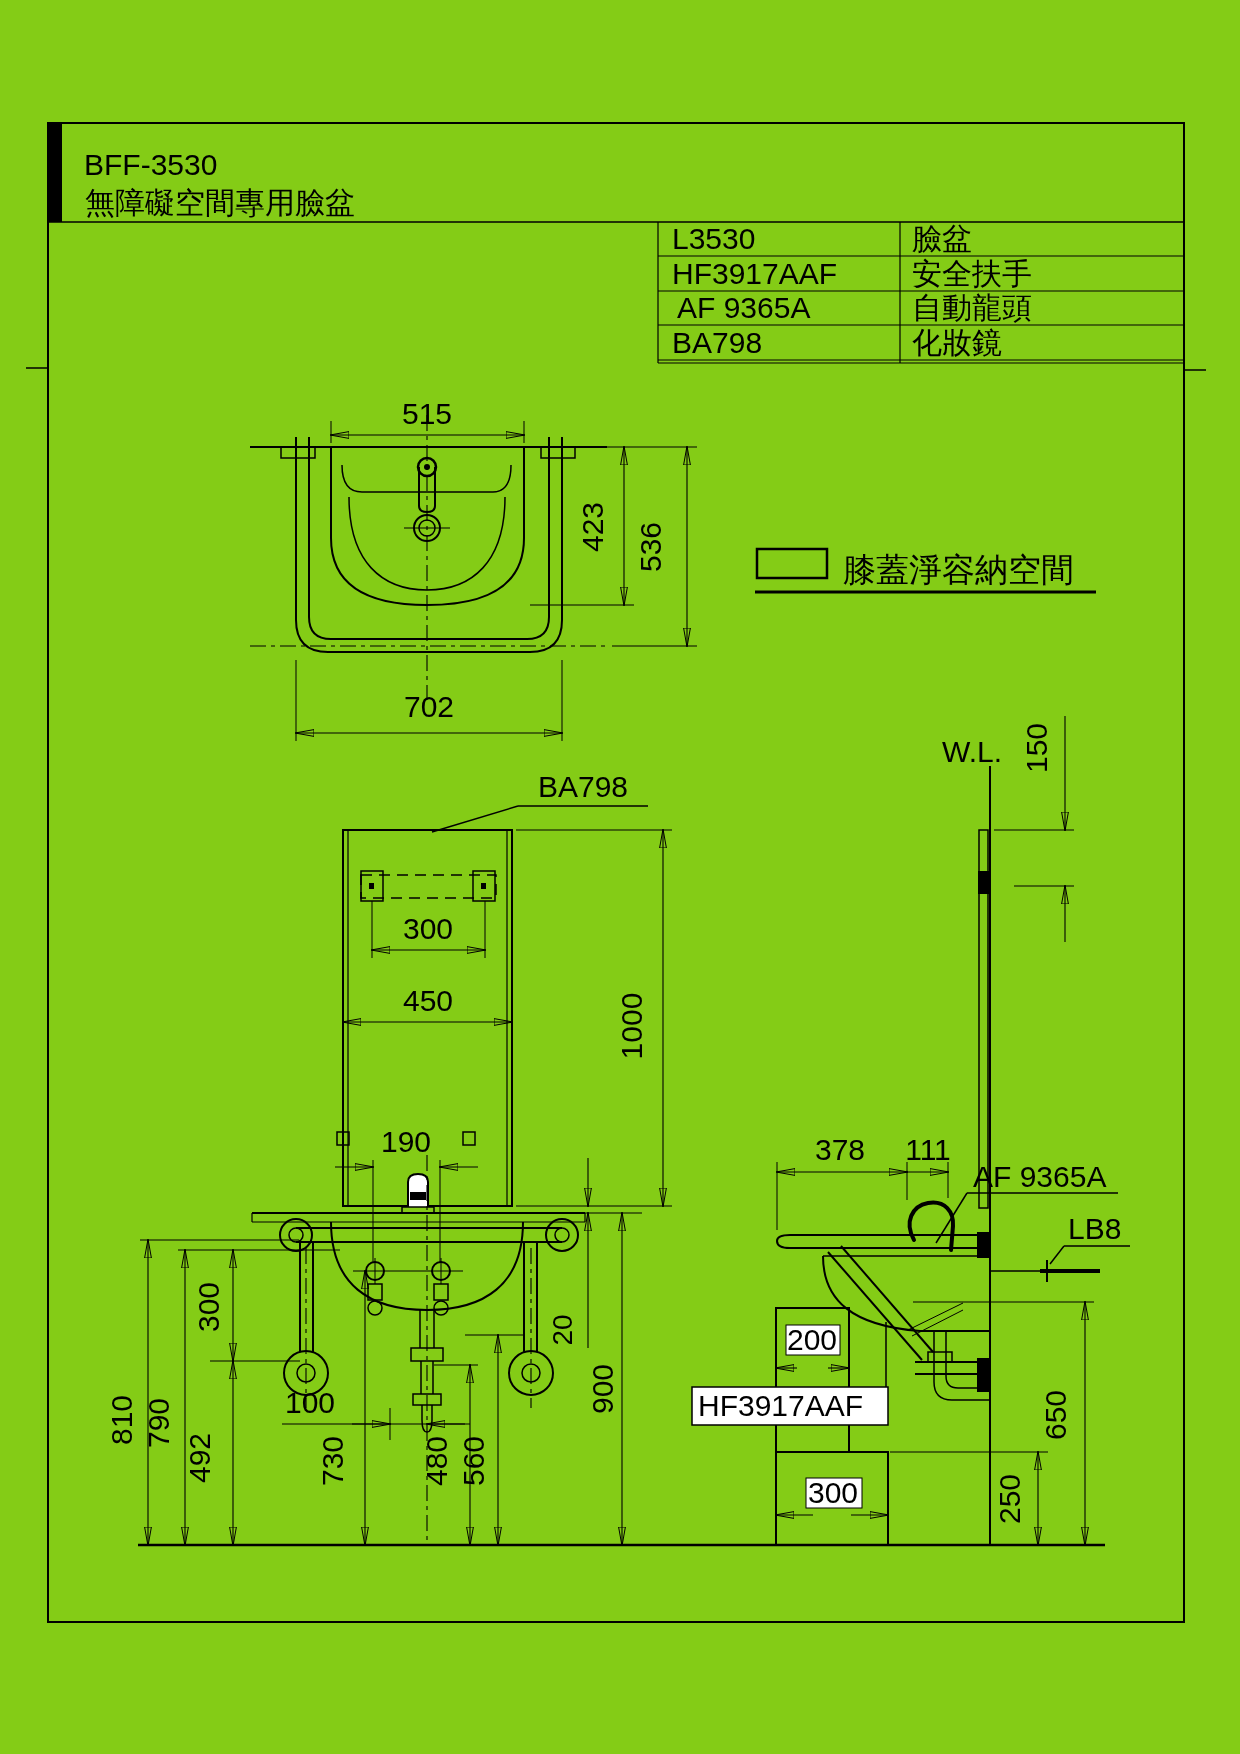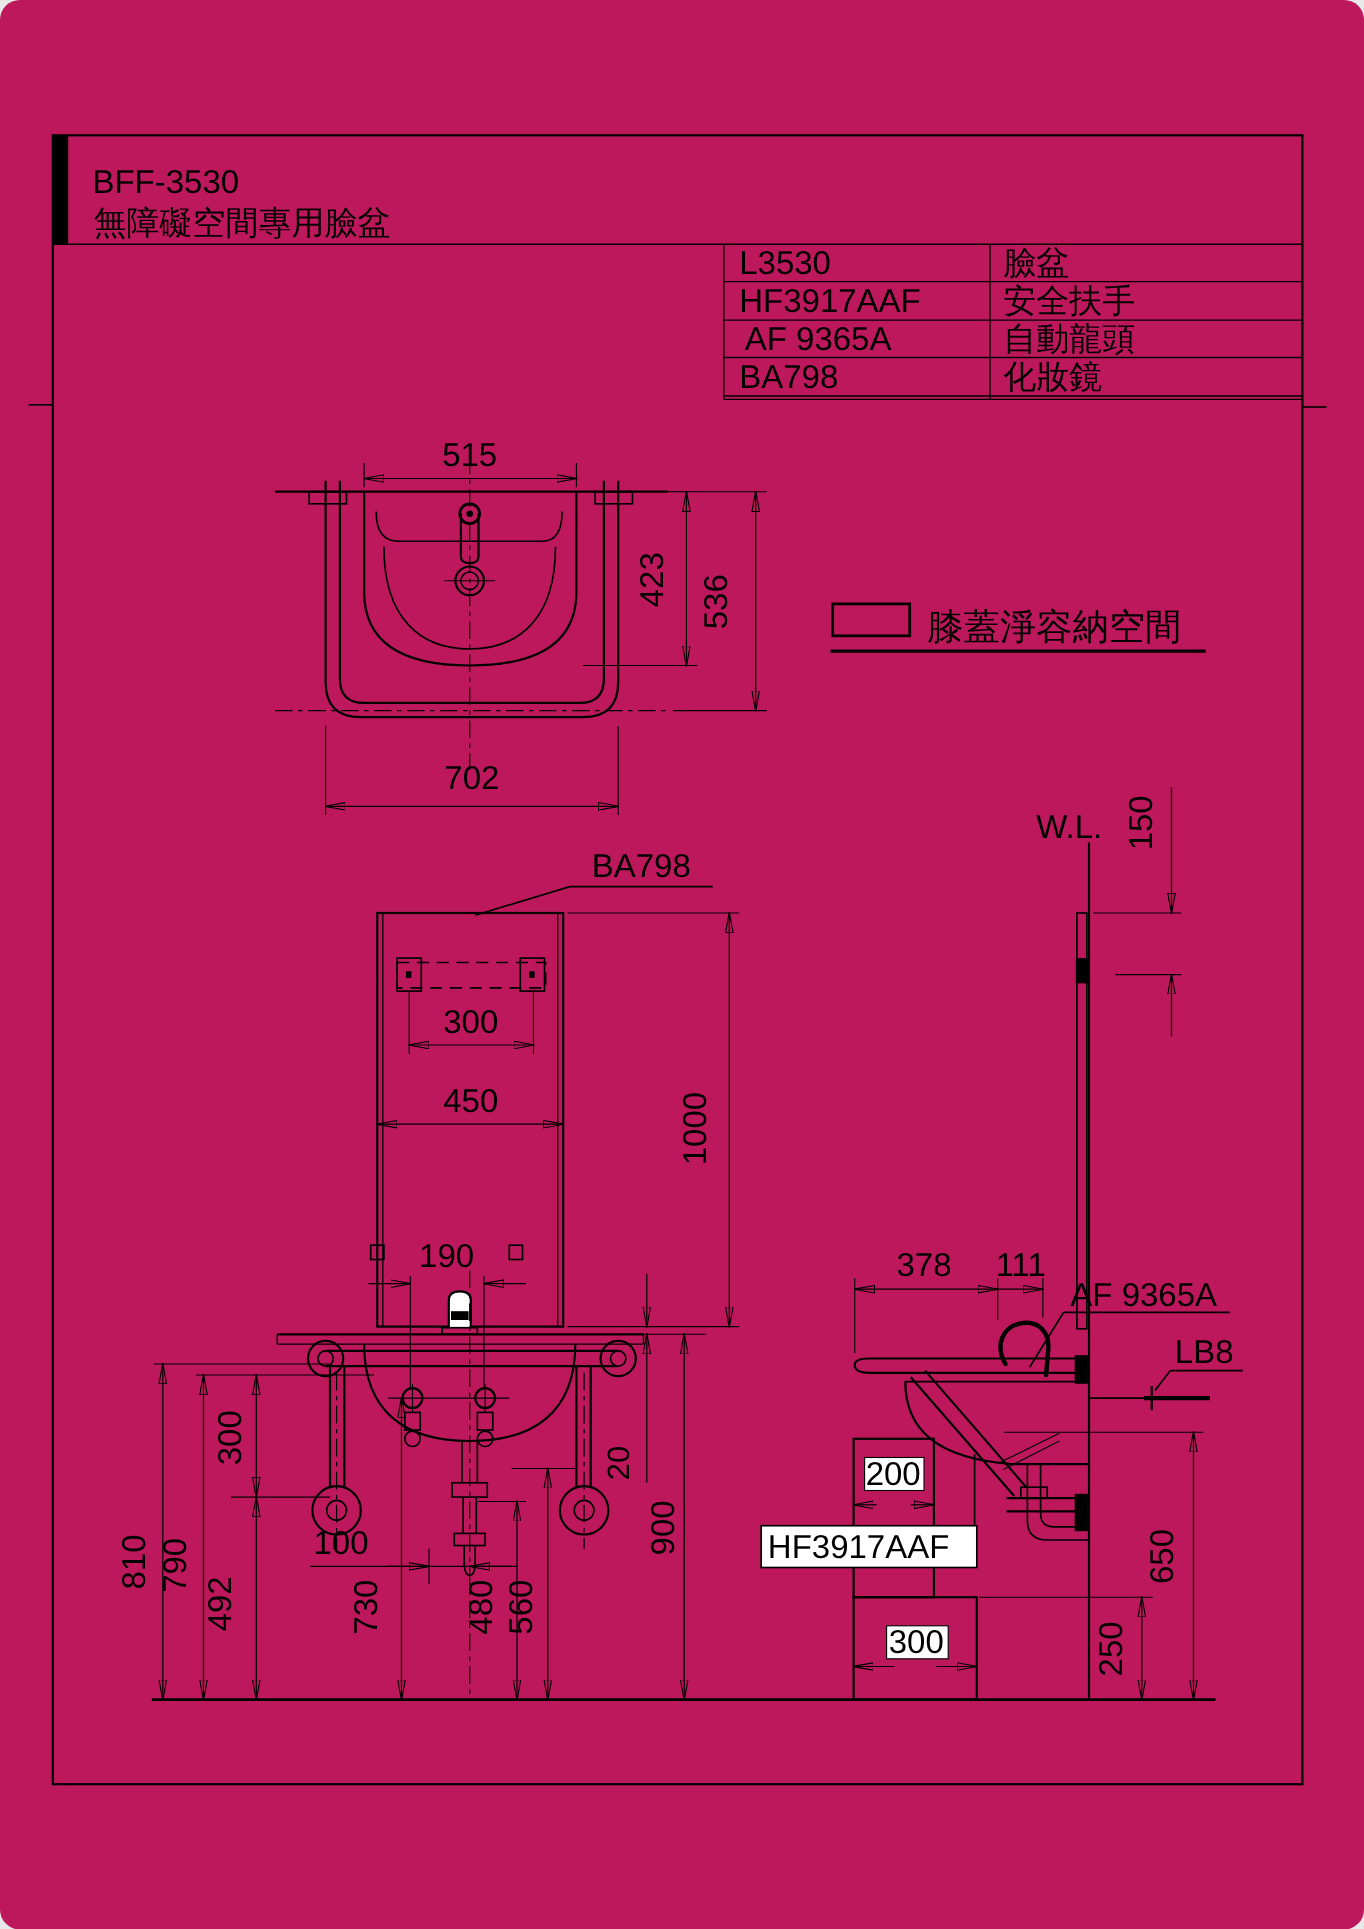--- a/index.html
+++ b/index.html
@@ -1,16 +1,16 @@
 <!DOCTYPE html>
 <html><head>
 <meta charset="utf-8">
 <style>
   html,body{margin:0;padding:0;background:#e8e8e8;}
-  .sheet{position:relative;width:1240px;height:1754px;background:#be185d;margin:0 auto;overflow:hidden;border-radius:18px;}
+  .sheet{position:relative;width:1240px;height:1754px;background:#84cc16;margin:0 auto;overflow:hidden;}
   svg{position:absolute;left:0;top:0;}
   svg line, svg path, svg rect, svg circle, svg polyline{stroke:#000;fill:none;stroke-linecap:butt;}
   .w1{stroke-width:1}
   .dim{stroke-width:1.1}
   .w12{stroke-width:1.2}
   .w15{stroke-width:1.5}
   .w2{stroke-width:2}
   .w25{stroke-width:2.5}
   .w3{stroke-width:3}
   .w4{stroke-width:4}

